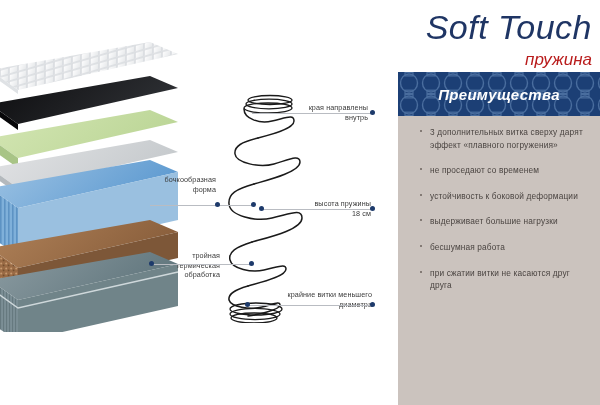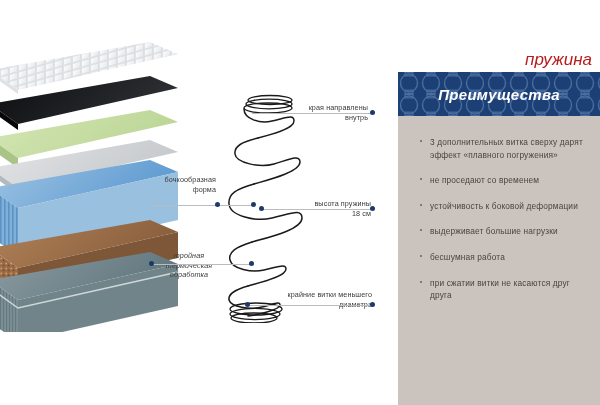--- a/index.html
+++ b/index.html
@@ -42,21 +42,21 @@
   .panel-banner .pattern{position:absolute;inset:0;opacity:.55;}
   .banner-label{
     position:absolute;left:0;top:0;width:202px;height:44px;
     display:flex;align-items:center;justify-content:center;
     font-size:15px;font-style:italic;font-weight:700;
     color:#ffffff;letter-spacing:.3px;
     z-index:2;
   }
 
   .adv-list{
-    position:absolute;left:0;top:64px;width:202px;
+    position:absolute;left:0;top:54px;width:202px;
     padding:0;margin:0;list-style:none;
   }
   .adv-item{
     position:relative;
     padding:0 10px 0 32px;
     margin-bottom:13px;
     font-size:8.3px;
     line-height:12.6px;
     color:#4a4441;
     letter-spacing:.15px;
@@ -69,36 +69,37 @@
 
   
   .layers{position:absolute;left:0px;top:42px;width:180px;height:290px;}
 
   
   .spring{position:absolute;left:208px;top:88px;width:120px;height:235px;}
 
   
   .callout{position:absolute;font-size:7.2px;line-height:9.6px;color:#3a3a3a;letter-spacing:.1px;}
   .callout.right{text-align:right;}
-  .callout.left{text-align:center;font-style:italic;}
+  .callout.left{text-align:right;}
   .c-line{position:absolute;background:#b9bcc2;height:1px;}
   .c-dot{position:absolute;width:5px;height:5px;border-radius:50%;background:#1d3a6b;}
 
   
   .co-edges      {left:300px;top:103px;width:68px;}
   .co-height     {left:305px;top:199px;width:66px;}
   .co-small      {left:280px;top:290px;width:92px;}
   .co-barrel     {left:150px;top:175px;width:66px;}
   .co-thermal    {left:158px;top:251px;width:62px;}
 </style>
 </head>
 <body>
 
 <div class="stage">
 
+  <div class="brand-title">Soft Touch</div>
   <div class="brand-sub">пружина</div>
 
   <div class="layers">
     <svg width="180" height="290" viewBox="0 0 180 290">
       <defs>
         <linearGradient id="gQuiltTop" x1="0" y1="0" x2="1" y2="0.4">
           <stop offset="0" stop-color="#ffffff"></stop>
             <stop offset="1" stop-color="#e8eaec"></stop>
         </linearGradient>
         <linearGradient id="gBlack" x1="0" y1="0" x2="1" y2="0.3">

